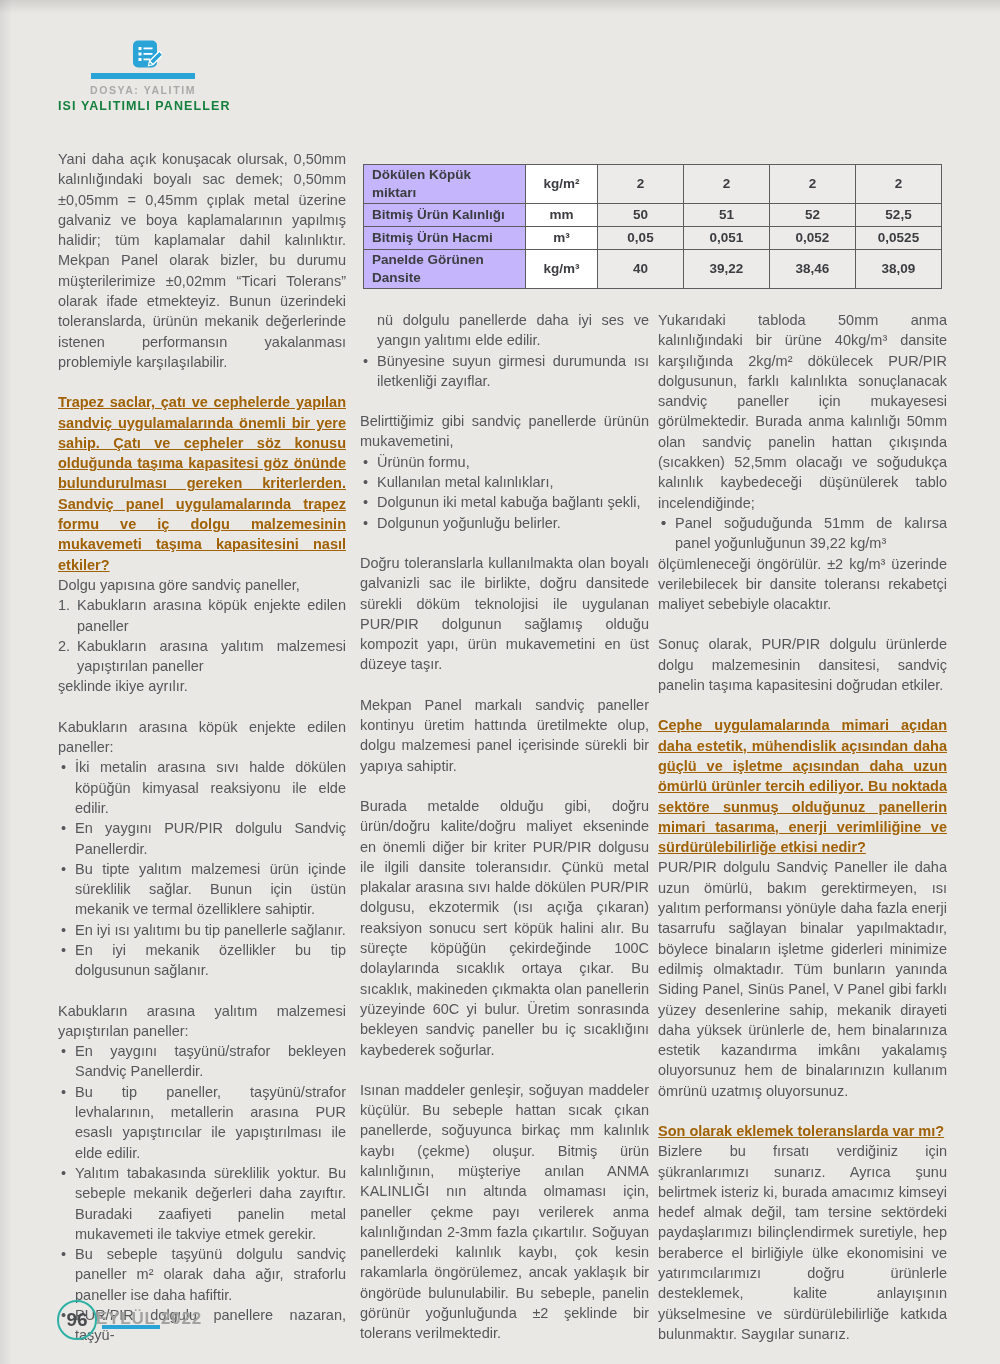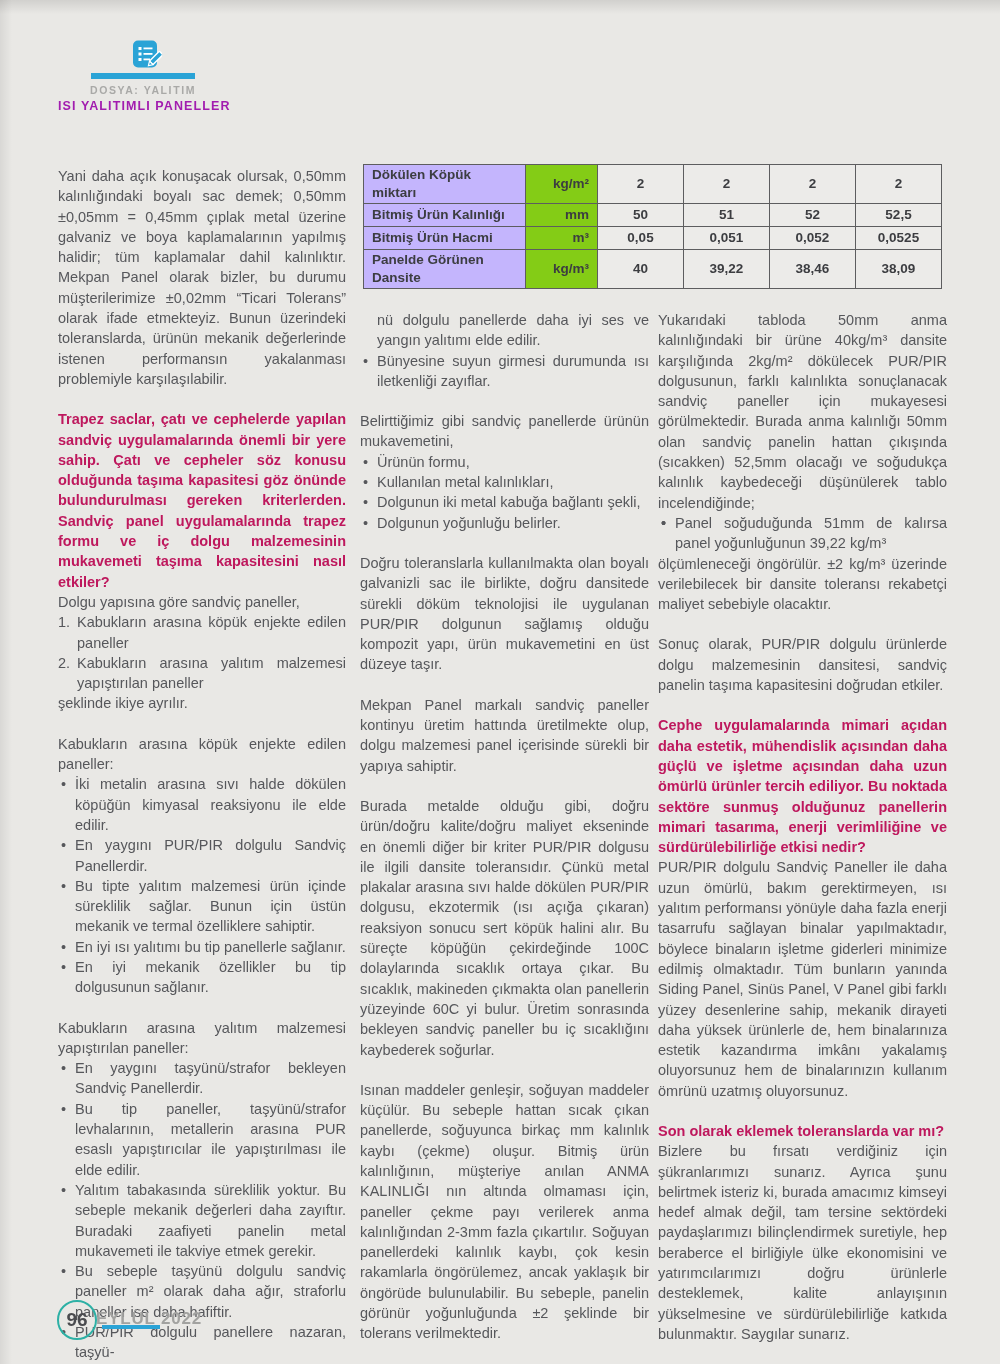--- a/index.html
+++ b/index.html
@@ -22,46 +22,46 @@
 
   
   .hdr-icon{position:absolute;left:130px;top:39px;width:32px;height:32px;}
   .hdr-bar{position:absolute;left:91px;top:73px;width:104px;height:6px;background:#2aa3d6;}
   .hdr-kicker{
     position:absolute;left:83px;top:84px;width:120px;text-align:center;
     font-size:10.5px;font-weight:bold;letter-spacing:1.6px;color:#a9a9a7;white-space:nowrap;
   }
   .hdr-title{
     position:absolute;left:58px;top:99px;
-    font-size:12.5px;font-weight:bold;letter-spacing:1.1px;color:#a21caf;white-space:nowrap;
+    font-size:12.5px;font-weight:bold;letter-spacing:1.1px;color:#15803d;white-space:nowrap;
   }
 
   
   .spec-table{
     position:absolute;left:363px;top:164px;width:578px;
     border-collapse:collapse;table-layout:fixed;
   }
   .spec-table td{
     border:1.6px solid #5d5d5f;
     font-size:13.5px;font-weight:bold;color:#3c3d41;
     padding:1px 8px;height:20px;line-height:18px;
     background:#ecebe9;
   }
   .spec-table td.lbl{background:#c4b5fd;text-align:left;}
-  .spec-table td.unit{background:#84cc16;text-align:right;}
+  .spec-table td.unit{background:#ffffff;text-align:center;}
   .spec-table td.val{text-align:center;}
 
   
   .col{
     position:absolute;color:#56575b;
     font-size:14.5px;line-height:20.3px;text-align:justify;
   }
   .blk{margin:0;}
   .blk.gap{margin-top:20px;}
-  .blk.b{font-weight:bold;color:#be185d;}
+  .blk.b{font-weight:bold;color:#a16207;text-decoration:underline;}
   .blk.li{position:relative;padding-left:17px;}
   .blk.li > .marker{position:absolute;left:3px;top:0;}
   .blk.num{position:relative;padding-left:19px;}
   .blk.num > .marker{position:absolute;left:0;top:0;}
   .blk.cont{padding-left:17px;}
 
   
   .pg-circle{
     position:absolute;left:57px;top:1300px;width:36px;height:36px;
     border:2.5px solid #2db0a5;border-radius:50%;
@@ -134,21 +134,21 @@
           <td class="lbl">Panelde Görünen Dansite</td>
           <td class="unit">kg/m³</td>
           <td class="val">40</td>
           <td class="val">39,22</td>
           <td class="val">38,46</td>
           <td class="val">38,09</td>
         </tr>
       </tbody>
   </table>
 
-  <div class="col" id="col1" style="left:58px;top:166px;width:288px;">
+  <div class="col" id="col1" style="left:58px;top:149px;width:288px;">
       <div class="blk p"><span>Yani daha açık konuşacak olursak, 0,50mm kalınlığındaki boyalı sac demek; 0,50mm ±0,05mm = 0,45mm çıplak metal üzerine galvaniz ve boya kaplamalarının yapılmış halidir; tüm kaplamalar dahil kalınlıktır. Mekpan Panel olarak bizler, bu durumu müşterilerimize ±0,02mm “Ticari Tolerans” olarak ifade etmekteyiz. Bunun üzerindeki toleranslarda, ürünün mekanik değerlerinde istenen performansın yakalanması problemiyle karşılaşılabilir.</span></div>
       <div class="blk b gap"><span>Trapez saclar, çatı ve cephelerde yapılan sandviç uygulamalarında önemli bir yere sahip. Çatı ve cepheler söz konusu olduğunda taşıma kapasitesi göz önünde bulundurulması gereken kriterlerden. Sandviç panel uygulamalarında trapez formu ve iç dolgu malzemesinin mukavemeti taşıma kapasitesini nasıl etkiler?</span></div>
       <div class="blk p"><span>Dolgu yapısına göre sandviç paneller,</span></div>
       <div class="blk num"><span class="marker">1.</span><span>Kabukların arasına köpük enjekte edilen paneller</span></div>
       <div class="blk num"><span class="marker">2.</span><span>Kabukların arasına yalıtım malzemesi yapıştırılan paneller</span></div>
       <div class="blk p"><span>şeklinde ikiye ayrılır.</span></div>
       <div class="blk p gap"><span>Kabukların arasına köpük enjekte edilen paneller:</span></div>
       <div class="blk li"><span class="marker">•</span><span>İki metalin arasına sıvı halde dökülen köpüğün kimyasal reaksiyonu ile elde edilir.</span></div>
       <div class="blk li"><span class="marker">•</span><span>En yaygını PUR/PIR dolgulu Sandviç Panellerdir.</span></div>
       <div class="blk li"><span class="marker">•</span><span>Bu tipte yalıtım malzemesi ürün içinde süreklilik sağlar. Bunun için üstün mekanik ve termal özelliklere sahiptir.</span></div>

